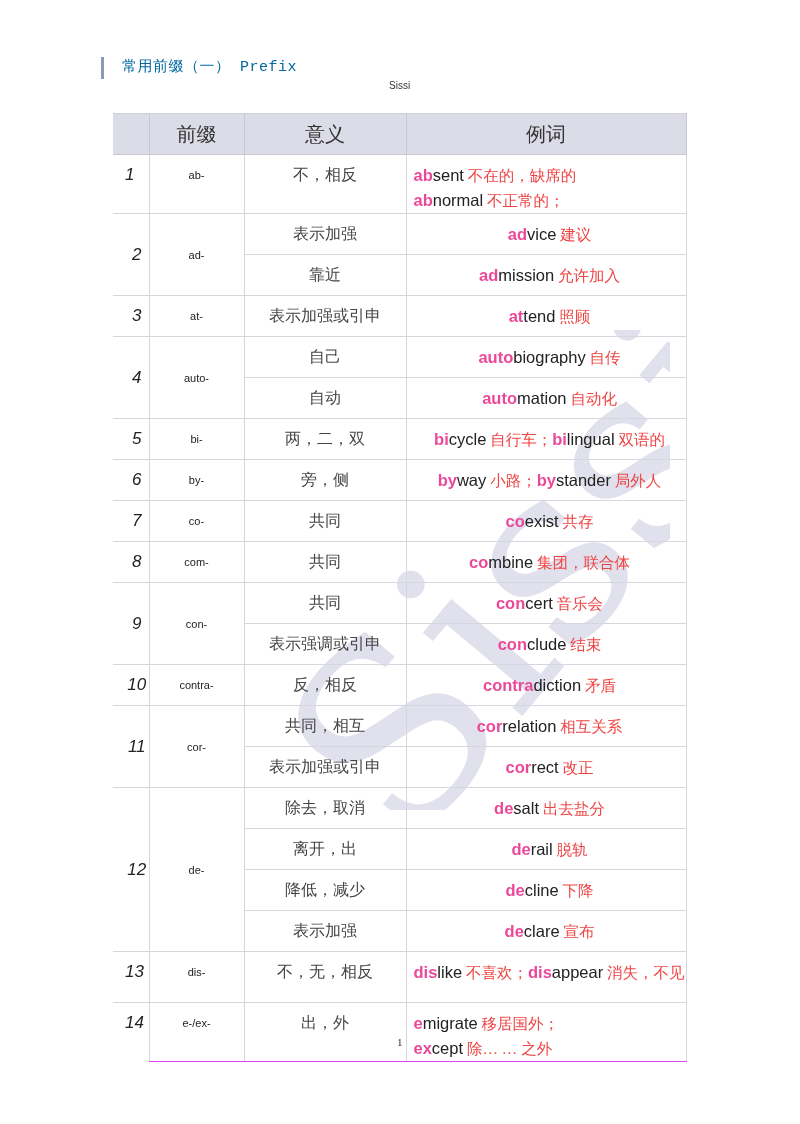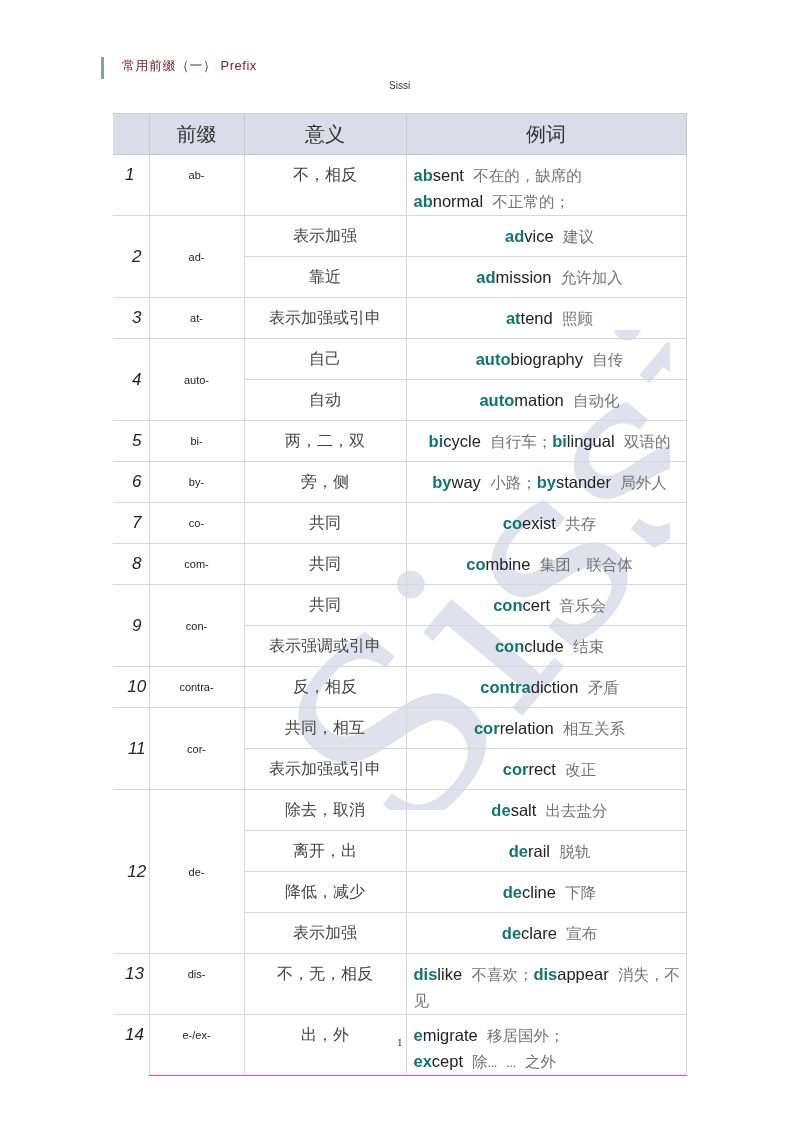--- a/index.html
+++ b/index.html
@@ -1,20 +1,20 @@
 <!DOCTYPE html>
 <html><head>
 <meta charset="utf-8">
 <style>
   html, body { margin: 0; padding: 0; background: #ffffff; }
   body { width: 800px; height: 1124px; position: relative; overflow: hidden;
          font-family: "DejaVu Sans", "Liberation Sans", sans-serif; color: #222; }
   .title-bar { position: absolute; left: 101px; top: 57px; height: 22px; width: 3px; background: #8a9bb8; }
-  .title { position: absolute; left: 122px; top: 57px; font-family: Liberation Sans, sans-serif;
-           font-size: 13px; color: #7f1d1d; letter-spacing: 0.5px; }
+  .title { position: absolute; left: 122px; top: 57px; font-family: Liberation Mono, monospace;
+           font-size: 15px; color: #0369a1; letter-spacing: 0.5px; }
   .author { position: absolute; left: 389px; top: 80px; font-family: "Liberation Sans", sans-serif;
             font-size: 10px; color: #333; }
   table.prefix-table { position: absolute; left: 113px; top: 113px; width: 573px;
                        border-collapse: collapse; table-layout: fixed; }
   table.prefix-table col.c-num { width: 36px; }
   table.prefix-table col.c-prefix { width: 95px; }
   table.prefix-table col.c-meaning { width: 162px; }
   table.prefix-table col.c-example { width: 280px; }
   th { height: 40px; background: #dcdce8; font-family: "DejaVu Serif", "Liberation Serif", serif;
        font-weight: normal; font-size: 20px; color: #333; border-left: 1px solid #c8c8d4; border-top: 1px solid #d0d0dc;
@@ -26,22 +26,22 @@
   td.num { border-left: none; font-family: "Liberation Sans", sans-serif; font-style: italic; font-size: 17px;
            text-align: left; padding-left: 12px; }
   td.prefix { text-align: center; font-family: "Liberation Sans", sans-serif; font-size: 11px; }
   td.meaning { text-align: center; font-family: "DejaVu Serif", "Liberation Serif", serif; font-size: 16px; color: #444; }
   td.example { padding-left: 7px; border-right: 1px solid #d6d6de; font-family: "Liberation Sans", sans-serif; font-size: 16.5px; }
   td.mid { vertical-align: middle; padding-top: 0; }
   tr.h40 td { height: 32px; text-align: center; }
   tr.h50 td { height: 42px; }
   tr.last td { border-bottom: 1px solid #d946ef; }
   tr.last td.num { border-bottom: none; }
-  .hl { color: #0f766e; font-weight: bold; }
-  .cn { font-family: Liberation Mono, monospace; font-size: 15.5px; color: #737373; }
+  .hl { color: #ec4899; font-weight: bold; }
+  .cn { font-family: Liberation Serif, serif; font-size: 15.5px; color: #ef4444; }
   .page-num { position: absolute; left: 397px; top: 1036px; font-family: "Liberation Serif", serif; font-size: 11px; color: #333; }
   .watermark { position: absolute; left: 150px; top: 330px; width: 520px; height: 480px; pointer-events: none; }
 </style>
 </head>
 <body>
 
 <div class="title-bar"></div>
 <div class="title">常用前缀（一） Prefix</div>
 <div class="author">Sissi</div>
 

